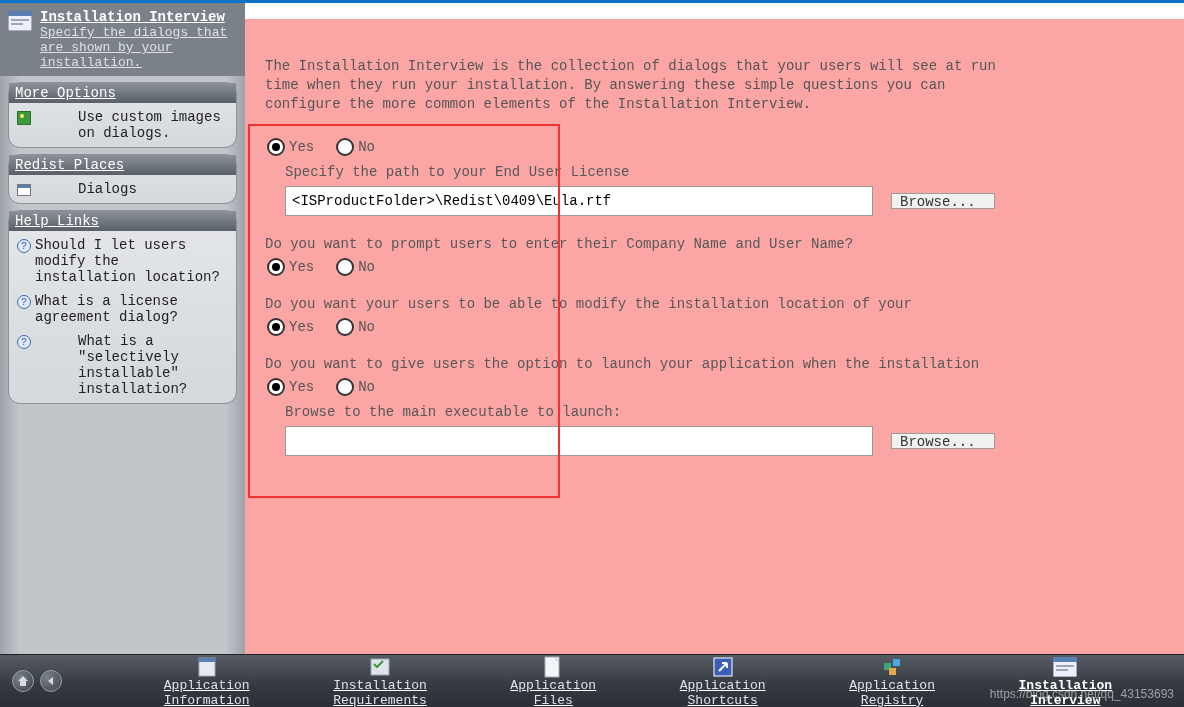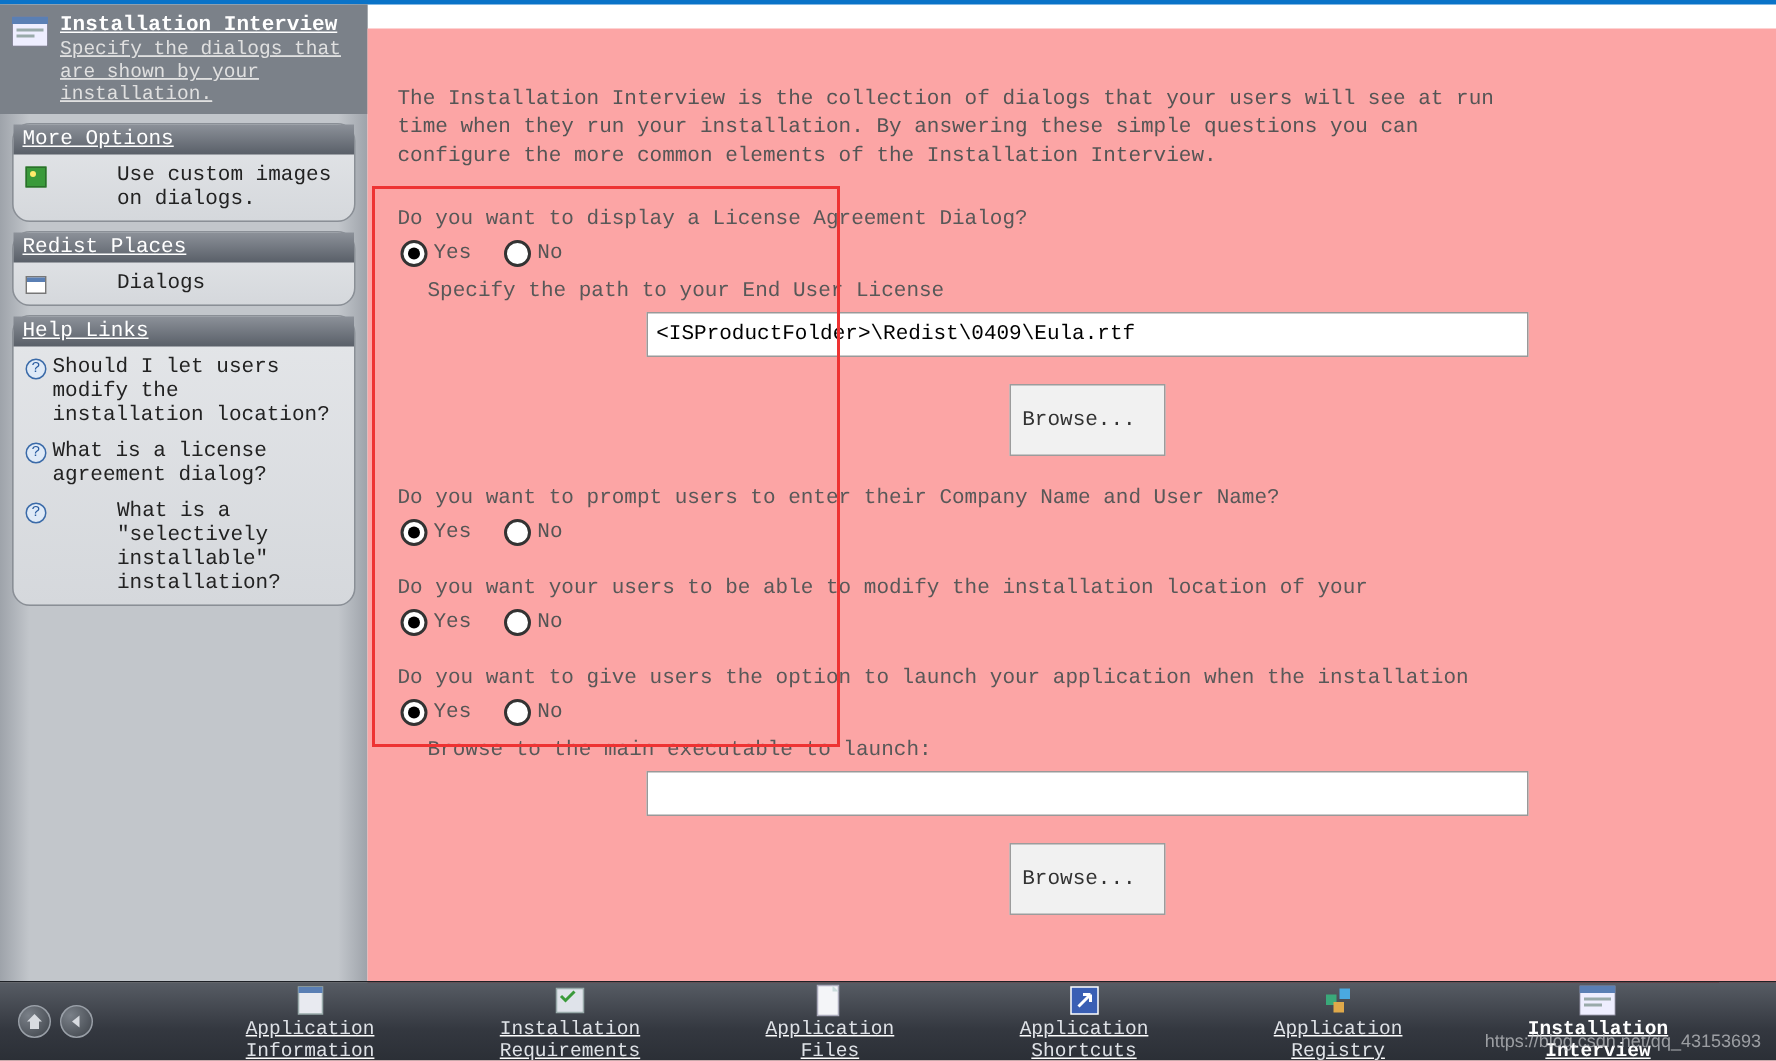--- a/index.html
+++ b/index.html
@@ -129,32 +129,32 @@
     border-radius: 50%;
     display: inline-flex; align-items: center; justify-content: center;
     background: #fff;
   }
   .r-inner {
     width: 8px; height: 8px;
     background: #000;
     border-radius: 50%;
   }
   .sub-label { margin-left: 20px; color: #585858; margin-bottom: 6px; }
-  .input-row { display: flex; gap: 18px; align-items: center; margin-left: 20px; flex-direction: column; }
+  .input-row { display: flex; gap: 18px; align-items: center; margin-left: 20px; }
   .text-input {
     width: 588px;
     height: 30px;
     border: 1px solid #999;
     padding: 4px 6px;
     font-family: inherit;
     font-size: 14px;
     color: #000;
   }
   .browse-btn {
-    width: 104px; height: 48px;
+    width: 104px; height: 16px;
     background: #f1f1f1;
     border: 1px solid #9c9c9c;
     font-family: inherit;
     font-size: 14px;
     color: #333;
     cursor: pointer;
     text-align: left;
     padding-left: 8px;
   }
   
@@ -272,21 +272,20 @@
         <span>What is a "selectively installable" installation?</span>
       </div>
     </div>
   </div>
 </div>
 
 <div class="main">
   <div class="intro">The Installation Interview is the collection of dialogs that your users will see at run time when they run your installation. By answering these simple questions you can configure the more common elements of the Installation Interview.</div>
 
   <div class="q-block">
-    <div class="q-text">Do you want to display a License Agreement Dialog?</div>
     <div class="radio-row">
       <span class="radio">
           <span class="r-outer">
             <span class="r-inner"></span>
           </span>
           <span>Yes</span>
         </span>
       <span class="radio">
           <span class="r-outer"></span>
           <span>No</span>

